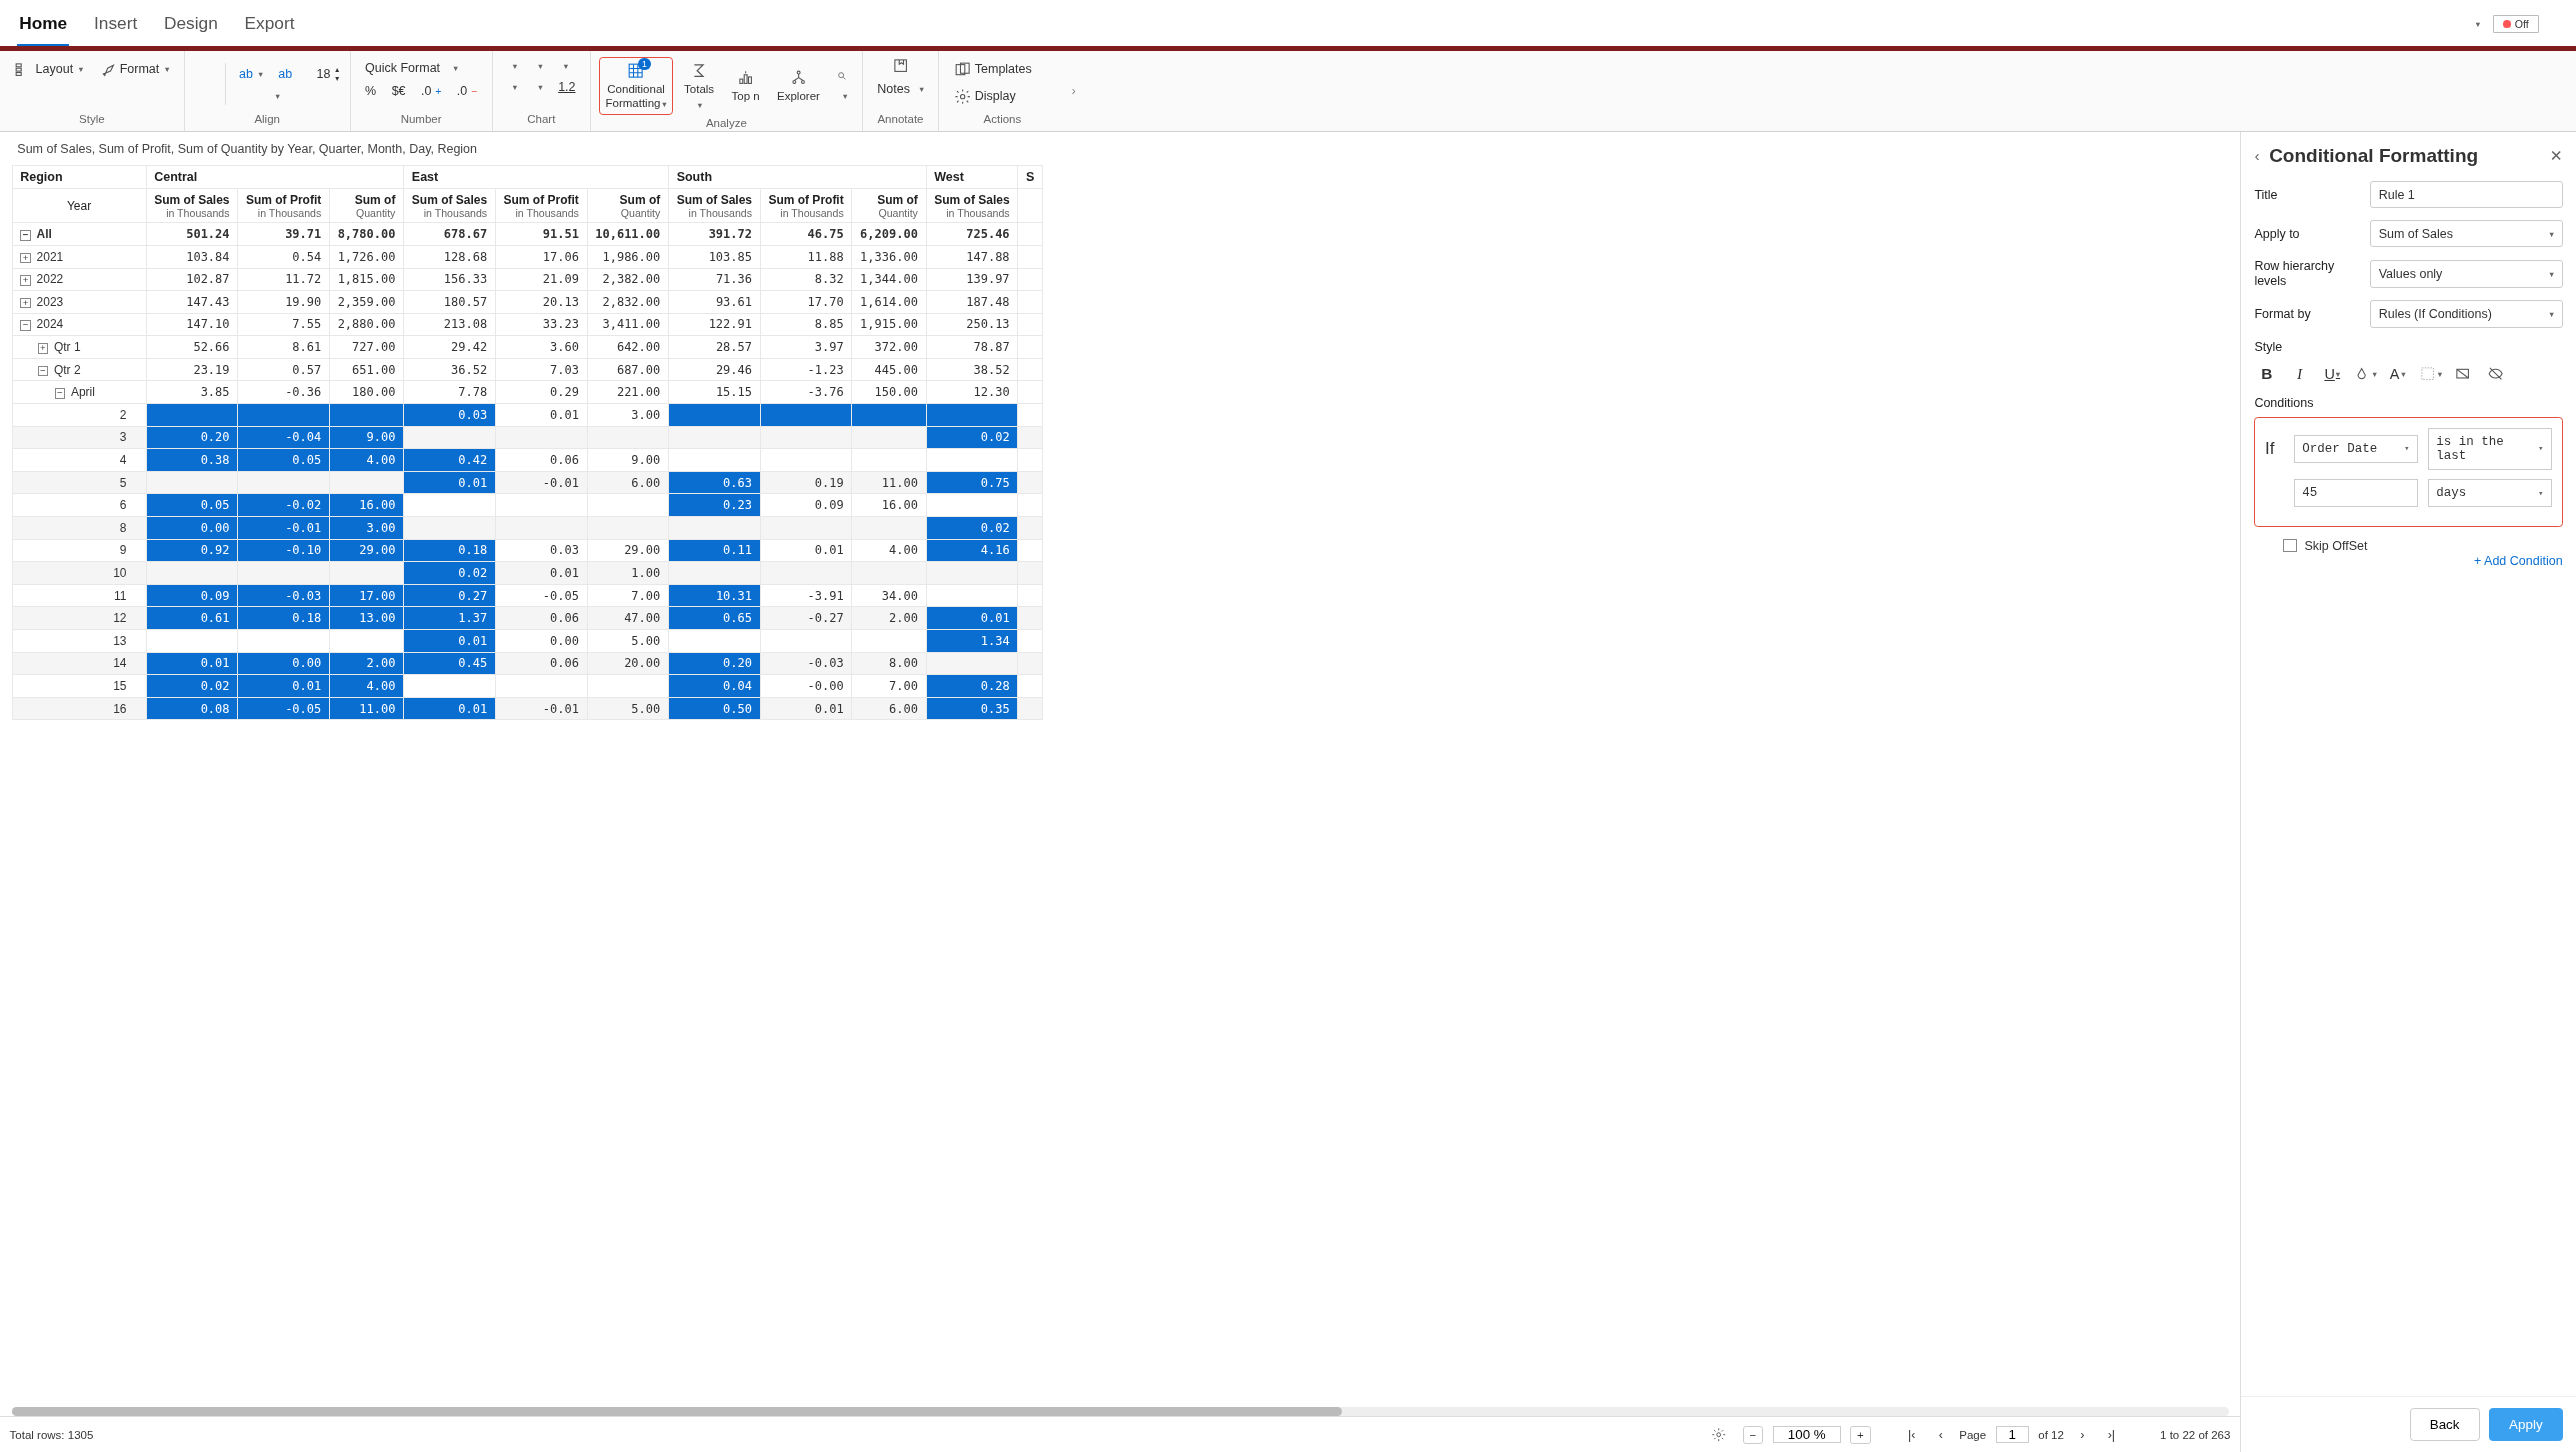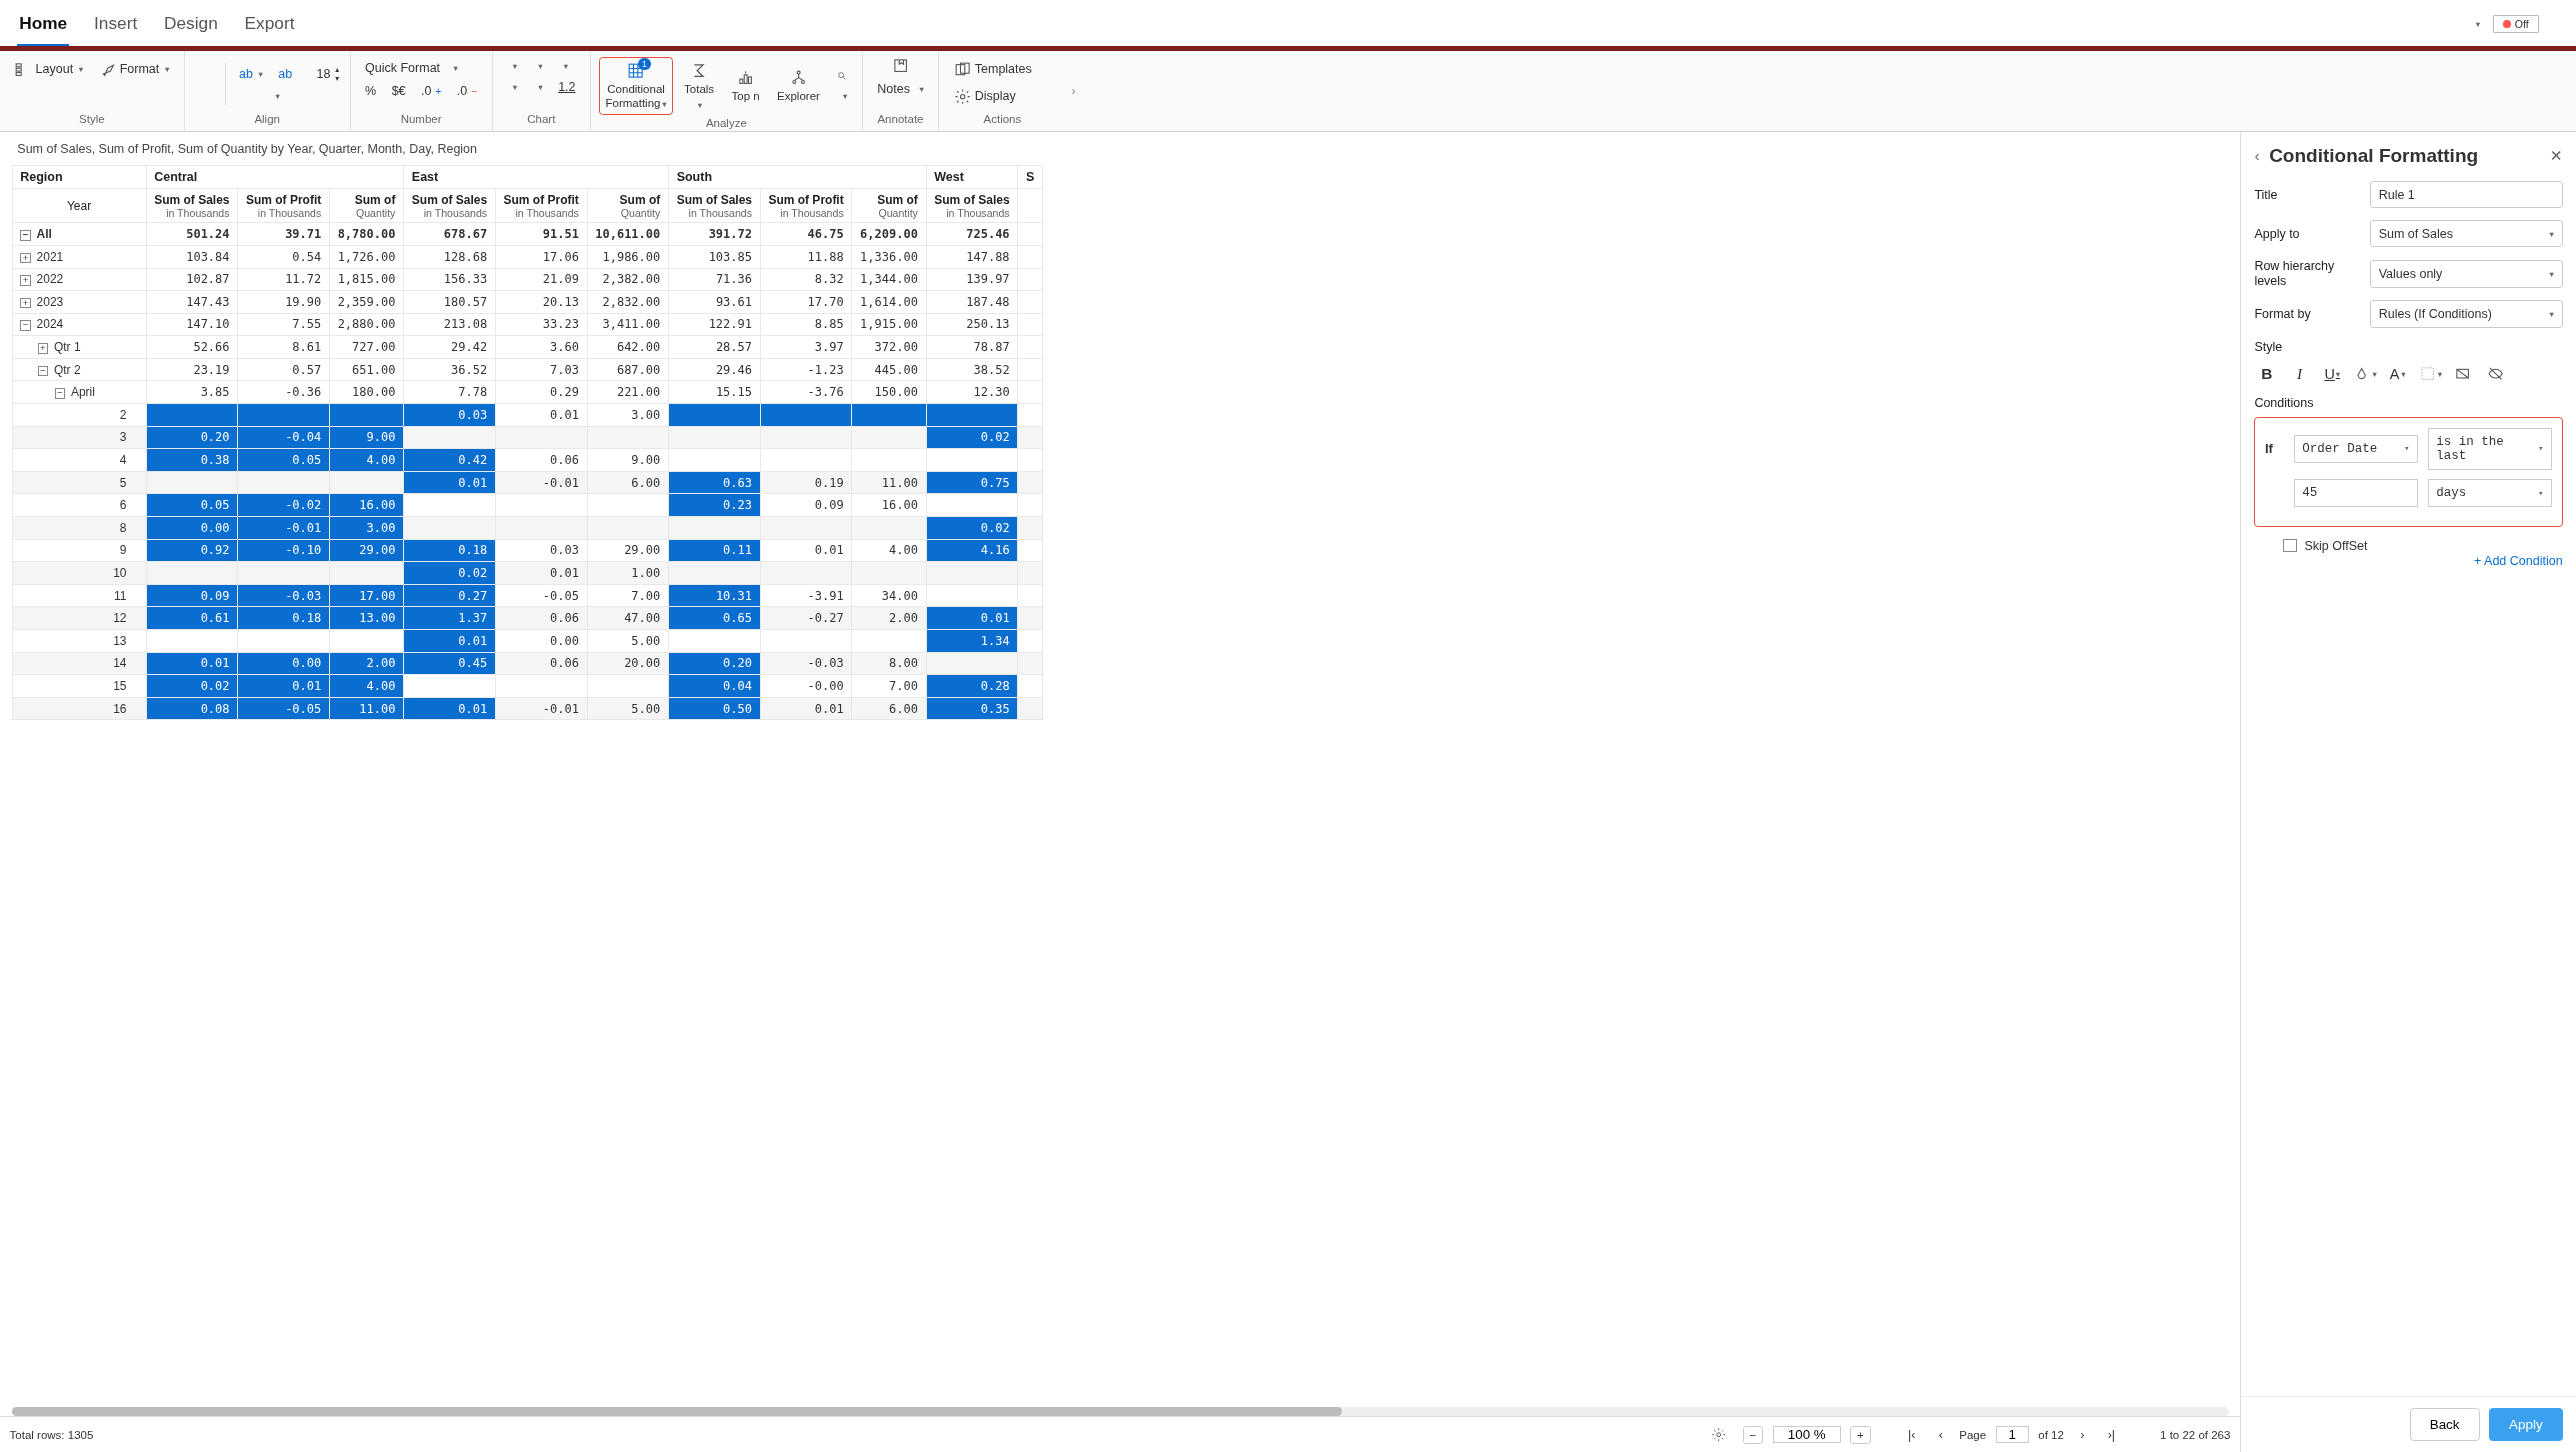--- a/index.html
+++ b/index.html
@@ -64,21 +64,21 @@
 .sp-head .close { font-size:15.4px; color:#666; cursor:pointer; }
 .sp-body { flex:1; overflow:auto; padding: 3.8px 13.4px 9.6px; }
 .sp-row { display:flex; align-items:center; gap:9.6px; margin-bottom:11.5px; }
 .sp-row label { width:106px; font-size:12.5px; color:#222; }
 .sp-input, .sp-select { flex:1; border:1px solid #ccc; border-radius:2.9px; padding:5.8px 7.7px; font-size:12.5px; background:#fff; display:flex; justify-content:space-between; align-items:center; }
 .sp-section { font-size:12.5px; color:#222; margin:5.8px 0 7.7px; }
 .style-btns { display:flex; gap:7.7px; align-items:center; margin-bottom:9.6px; }
 .style-btn { width:25px; height:25px; display:flex; align-items:center; justify-content:center; border-radius:2.9px; cursor:pointer; }
 .cond-box { border:1.4px solid #e74c3c; border-radius:3.8px; padding:9.6px 9.6px; margin-bottom:11.5px; }
 .cond-row { display:flex; gap:9.6px; align-items:center; margin-bottom:9.6px; }
-.cond-row .if-label { width:19px; font-size:13px;font-weight:bold; }
+.cond-row .if-label { width:19px; font-size:17px; }
 .cond-select, .cond-input { border:1px solid #ccc; border-radius:0; padding:5.8px 7.7px; font-size:12.5px; flex:1; display:flex; justify-content:space-between; align-items:center;font-family:Liberation Mono, monospace; }
 .add-cond { text-align:right; color:#0a6ed1; font-size:12.5px; cursor:pointer; }
 .sp-foot { display:flex; justify-content:flex-end; gap:9.6px; padding:11.5px 13.4px; border-top:1px solid #eee; }
 .btn { padding:7.7px 19px; border:1px solid #ccc; border-radius:3.8px; background:#fff; cursor:pointer; font-size:13.4px; }
 .btn.primary { background:#3aa0f0; color:#fff; border-color:#3aa0f0; }
 .checkbox { width:13.4px; height:13.4px; border:1px solid #888; display:inline-block; margin-right:7.7px; }
 .scrollbar-horiz { height:9.6px; background:#eee; margin:3.8px 11.5px 0 11.5px; border-radius:4.8px; position:relative; }
 .scrollbar-horiz .thumb { position:absolute; left:0; top:0; bottom:0; width:60%; background:#bbb; border-radius:4.8px; }
 </style>
 </head>

